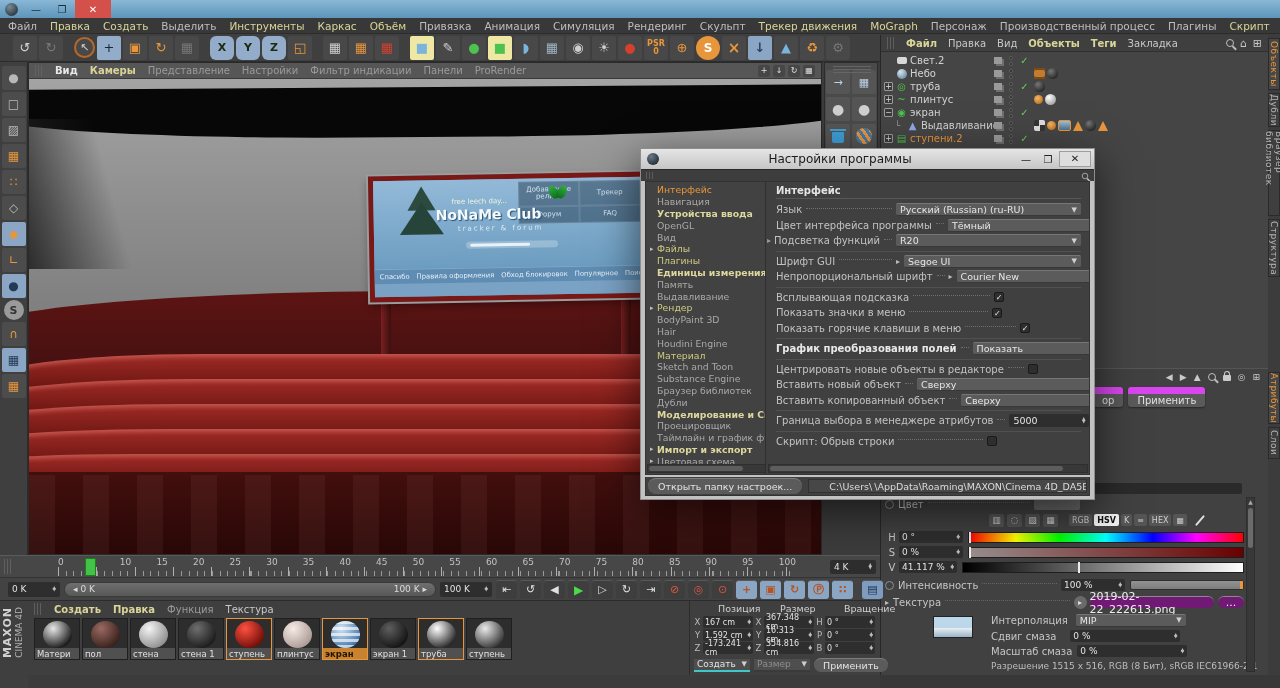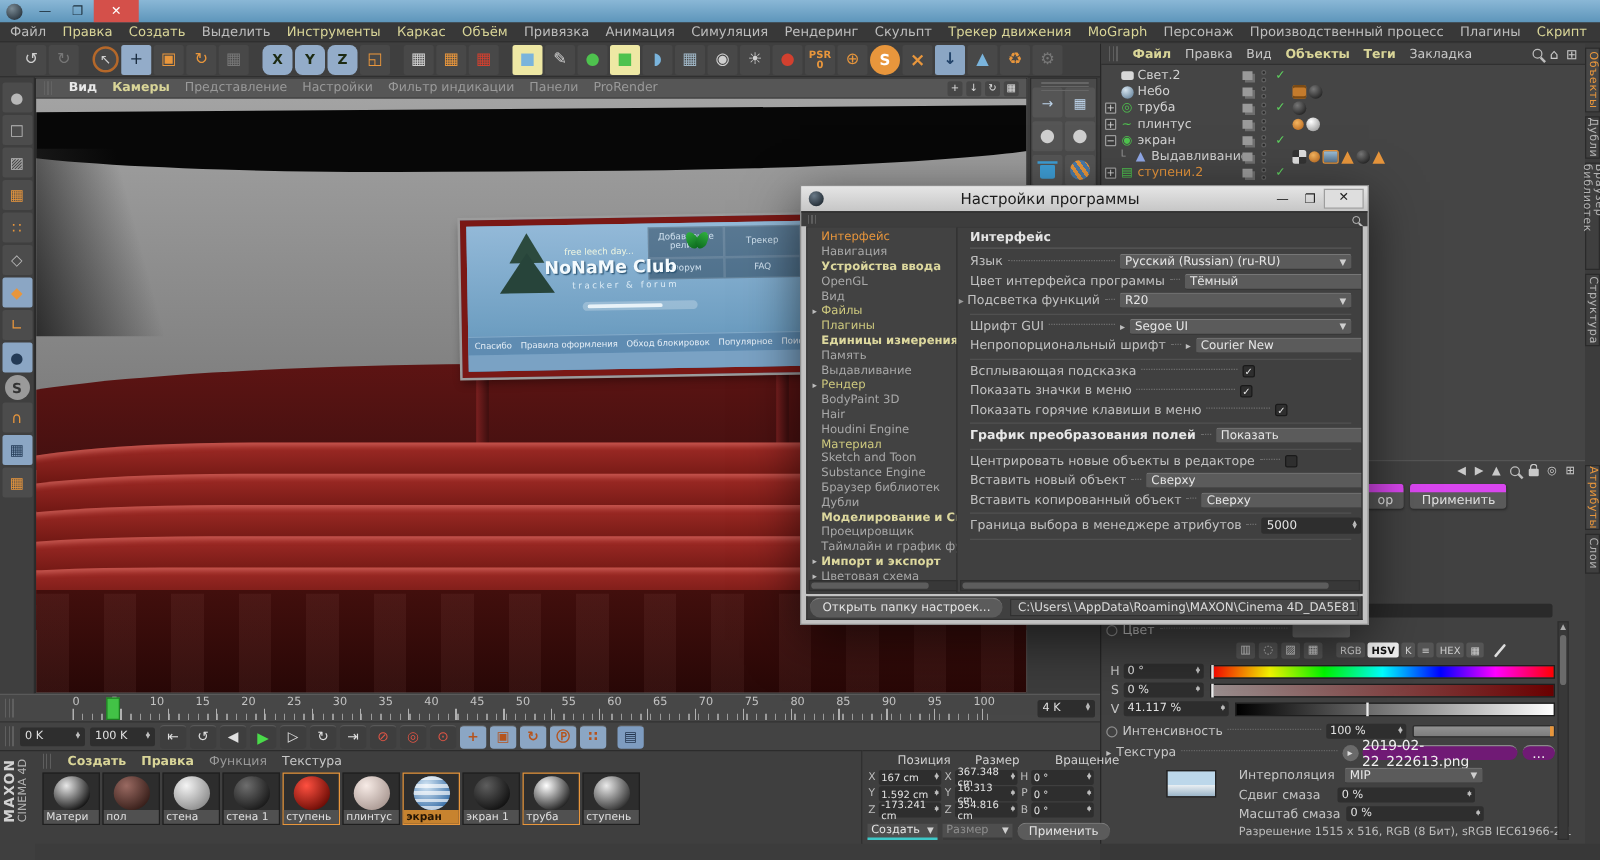--- a/index.html
+++ b/index.html
@@ -186,21 +186,21 @@
 .ddpre{width:8px;font-size:8px;color:#bdbdbd;flex:none}
 .chk{width:10px;height:10px;background:#2e2e2e;border:1px solid #1a1a1a;border-radius:2px;color:#e8e8e8;font-size:8px;line-height:9px;text-align:center;flex:none}
 .chk.on::after{content:"✓"}
 .numf{width:80px;height:13px;background:#2e2e2e;border-radius:2px;display:flex;align-items:center;padding:0 4px;font-size:9.5px;color:#e4e4e4;flex:none}
 .hr{border-top:1px solid #505050;margin:2px 0}
 .hscroll{position:absolute;bottom:1px;height:9px;background:#383838;border:1px solid #2f2f2f}
 .hscroll i{position:absolute;left:1px;top:1px;bottom:1px;width:70%;background:#5d5d5d;border-radius:3px}
 .hs1{left:1px;width:119px}.hs2{left:122px;right:1px}
 .dlg-foot{position:absolute;left:4px;right:4px;bottom:3px;height:19px;display:flex;align-items:center;gap:6px;padding:0 2px;background:#404040;border:1px solid #333;border-top:none}
 .foot-btn{background:#5b5b5b;border-radius:8px;padding:2px 10px;font-size:9.5px;color:#e2e2e2;border-top:1px solid #7c7c7c;white-space:nowrap}
-.path-box{flex:1;height:14px;background:#474747;border:1px solid #313131;display:flex;align-items:center;padding:0 5px;font-size:9.5px;color:#dcdcdc;white-space:nowrap;overflow:hidden}
+.path-box{flex:1;height:14px;background:#474747;border:1px solid #313131;display:flex;align-items:center;padding:0 20px;font-size:9.5px;color:#dcdcdc;white-space:nowrap;overflow:hidden}
 .blurred{display:inline-block;width:50px;height:9px;margin:0 1px;background:#9a9a9a;border-radius:2px;filter:blur(3px);opacity:.55}
 
 .tl{left:0;top:555px;width:880px;height:22px;background:#474747;border-top:1px solid #5a5a5a;display:flex;align-items:center;padding:0 4px}
 .ruler{position:relative;flex:1;height:100%;margin:0 6px}
 .rlabels{position:absolute;left:40px;right:28px;top:1px;display:flex;justify-content:space-between;font-size:9px;color:#c2c2c2}
 .rticks{position:absolute;left:40px;right:28px;bottom:1px;height:5px;background:repeating-linear-gradient(90deg,#9a9a9a 0 1px,transparent 1px 7.7px)}
 .rticks2{position:absolute;left:40px;right:28px;bottom:1px;height:9px;background:repeating-linear-gradient(90deg,#b0b0b0 0 1px,transparent 1px 38.3px)}
 .playhead{position:absolute;left:calc(40px + 3.4%);top:2px;width:11px;height:18px;background:#42c246;border:1px solid #1f7a22}
 .framebox{width:46px;height:14px;background:#2e2e2e;border-radius:2px;display:flex;align-items:center;padding:0 4px;font-size:9px;color:#e0e0e0;flex:none}
 
@@ -610,21 +610,21 @@
           <span>0 %</span>
           <span class="spin"></span>
         </span>
       <span style="width:5px"></span>
       <span class="bar bar-s">
           <span class="bmark" style="left:0"></span>
         </span>
     </div>
     <div class="amrow" style="top:191px">
       <span style="width:14px;text-align:center">V</span>
-      <span class="fld" style="width:84px">
+      <span class="fld" style="width:58px">
           <span>41.117 %</span>
           <span class="spin"></span>
         </span>
       <span style="width:5px"></span>
       <span class="bar bar-v">
           <span class="bmark" style="left:41%"></span>
         </span>
     </div>
     <div class="amrow" style="top:209px">
       <span class="cir"></span>
@@ -896,20 +896,26 @@
         <div class="row">
           <span class="lbl">Граница выбора в менеджере атрибутов</span>
             <span class="ldots" style="max-width:14px"></span>
           <span class="numf">
               <span>5000</span>
               <span class="spin"></span>
             </span>
             <span style="flex:1"></span>
         </div>
         <div class="hr"></div>
+        <div class="row">
+          <span class="lbl">Скрипт: Обрыв строки</span>
+            <span class="ldots" style="max-width:110px"></span>
+          <span class="chk"></span>
+            <span style="flex:1"></span>
+        </div>
       </div>
       <div class="hscroll hs1">
           <i style="width:80%"></i>
         </div>
       <div class="hscroll hs2">
           <i style="width:92%"></i>
         </div>
     </div>
     <div class="dlg-foot">
       <span class="foot-btn">Открыть папку настроек...</span>
@@ -958,20 +964,24 @@
     </span>
   </div>
 
   
   <div class="abs tr">
     <span class="grip"></span>
     <span class="tfld">
         <span>0 K</span>
         <span class="spin"></span>
       </span>
+    <span class="tslider">
+      <span>◂ 0 K</span>
+      <span>100 K ▸</span>
+    </span>
     <span class="tfld">
         <span>100 K</span>
         <span class="spin"></span>
       </span>
     <span style="display:flex;gap:3px">
         <span class="pbtn">⇤</span>
         <span class="pbtn">↺</span>
         <span class="pbtn">◀</span>
         <span class="pbtn play">▶</span>
         <span class="pbtn">▷</span>

